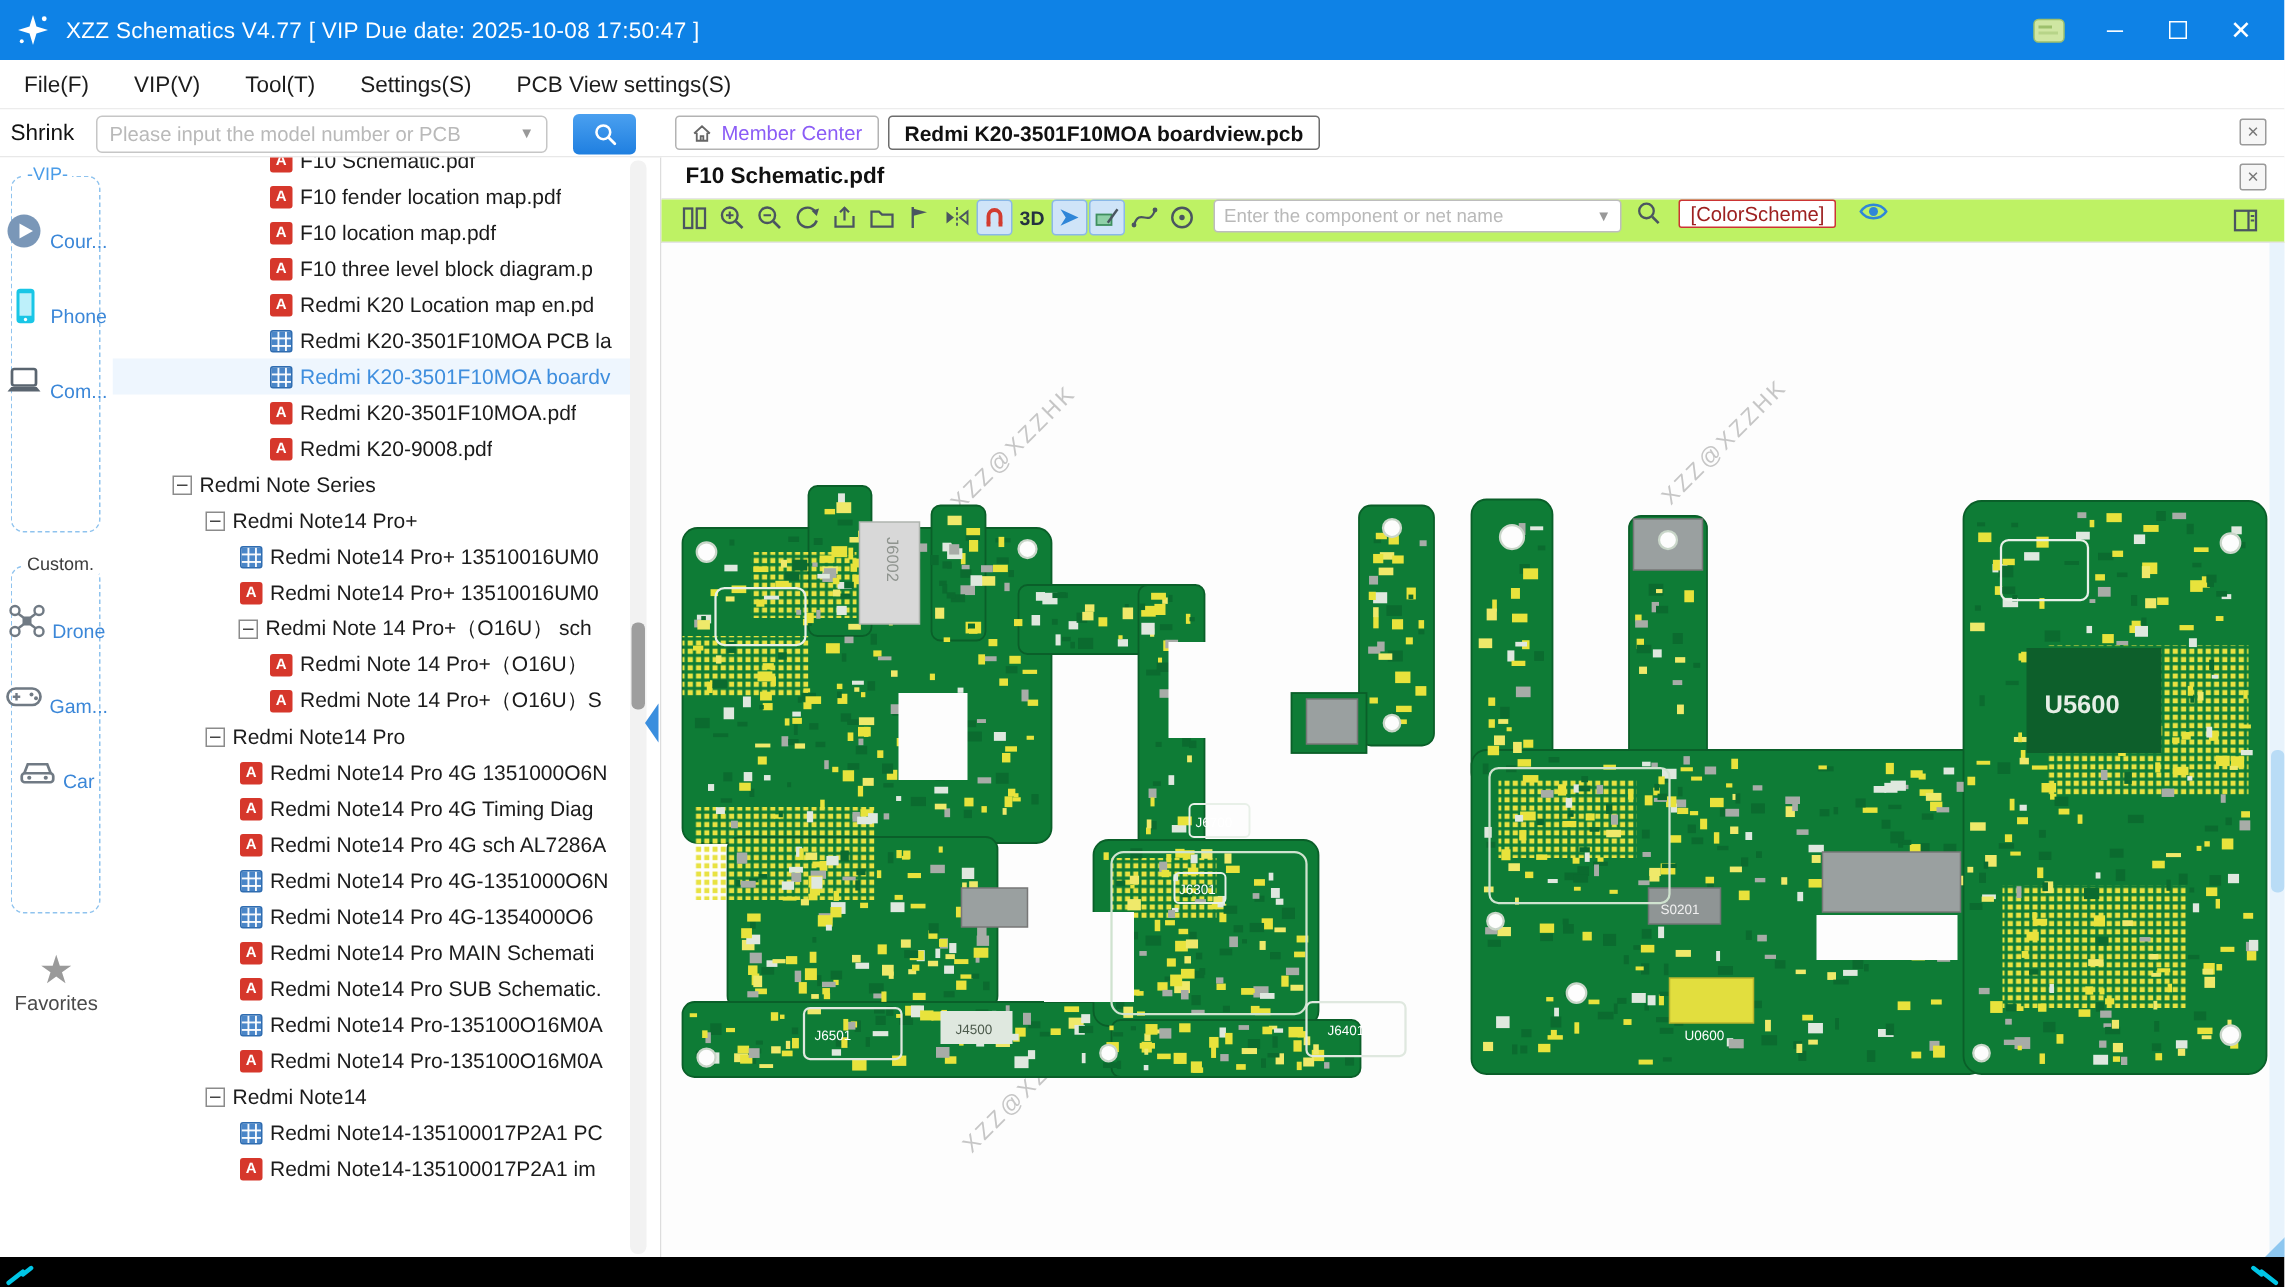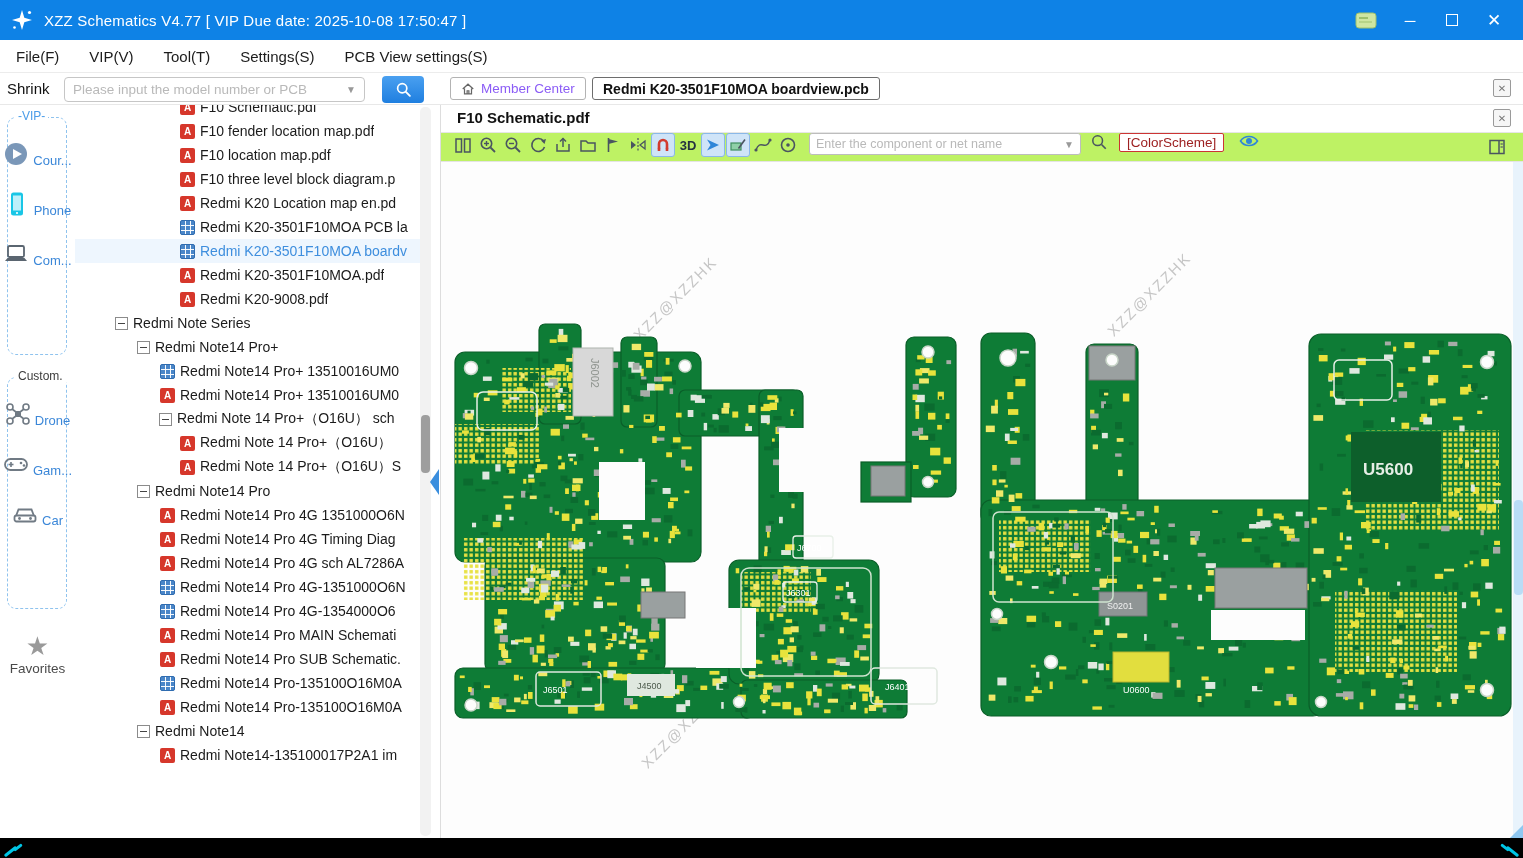--- a/index.html
+++ b/index.html
@@ -306,20 +306,24 @@
       <span class="fi brd"></span>
       <span class="lbl">Redmi Note14 Pro-135100O16M0A</span>
     </div>
     <div class="trow" style="padding-left: 85px;">
       <span class="fi pdf"></span>
       <span class="lbl">Redmi Note14 Pro-135100O16M0A</span>
     </div>
     <div class="trow" style="padding-left: 62px;">
       <span class="exp"></span>
       <span class="lbl">Redmi Note14</span>
+    </div>
+    <div class="trow" style="padding-left: 85px;">
+      <span class="fi brd"></span>
+      <span class="lbl">Redmi Note14-135100017P2A1 PC</span>
     </div>
     <div class="trow" style="padding-left: 85px;">
       <span class="fi pdf"></span>
       <span class="lbl">Redmi Note14-135100017P2A1 im</span>
     </div>
   </div>
 <div class="tscroll">
     <div class="tthumb"></div>
   </div>
 <div class="splitarrow"></div>

